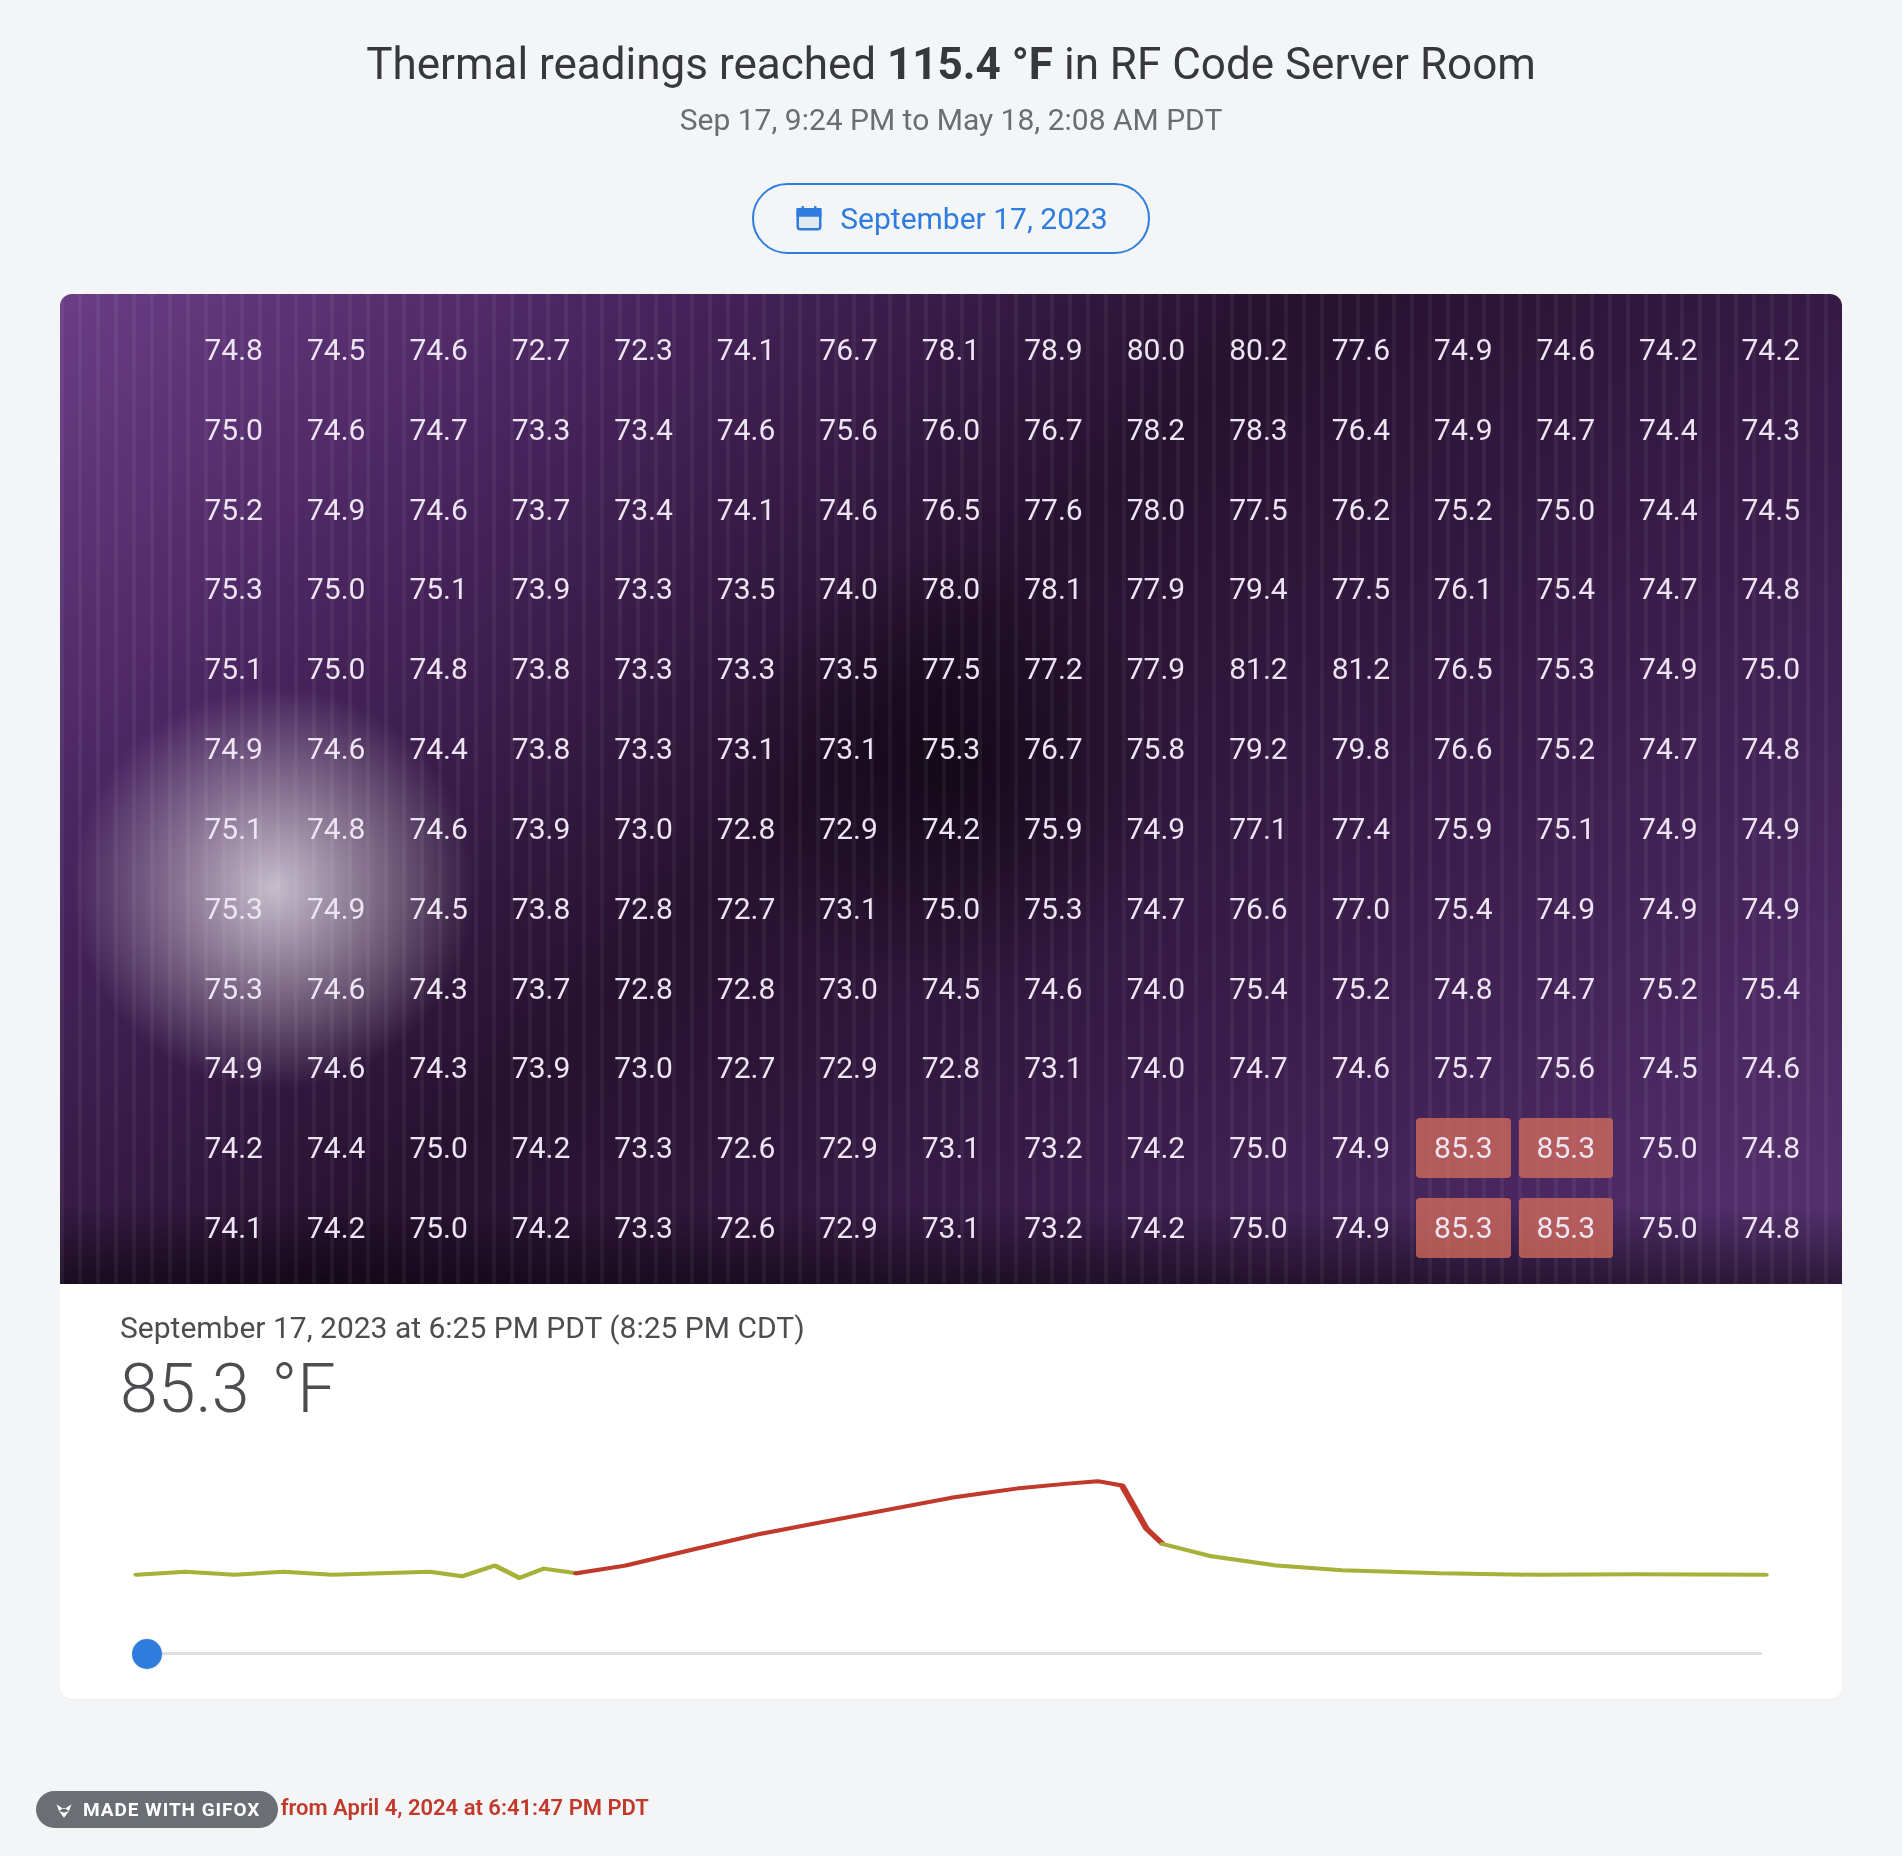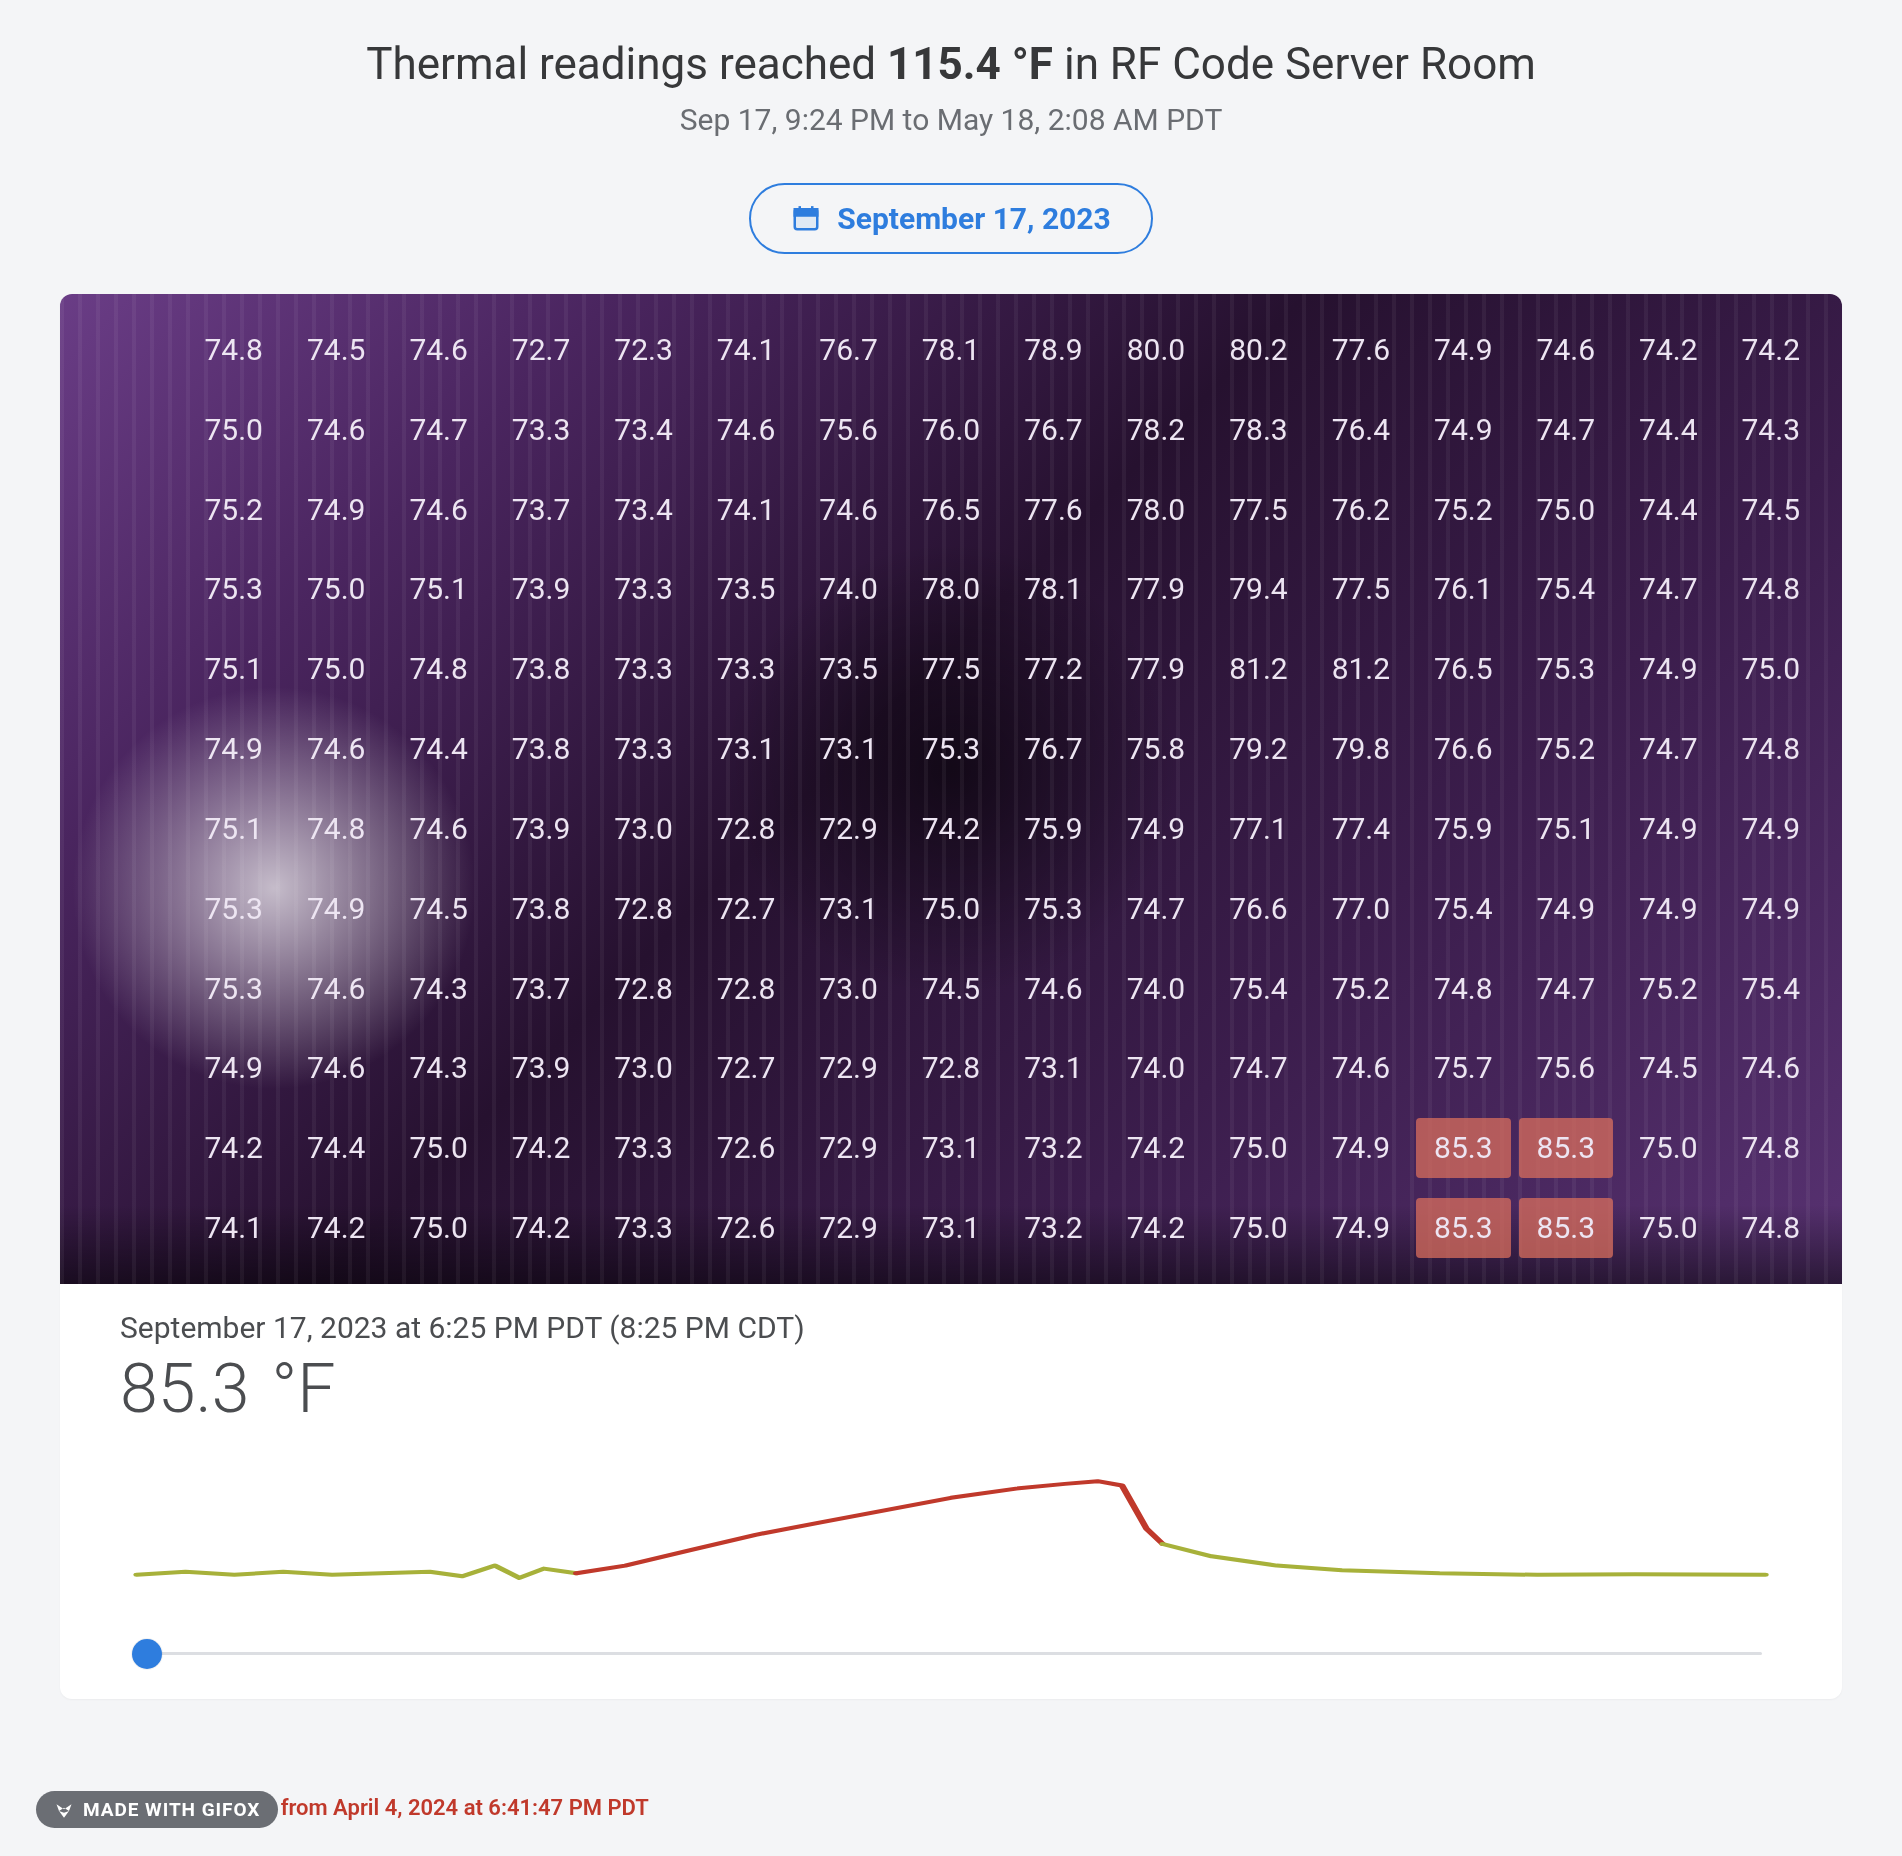--- a/index.html
+++ b/index.html
@@ -47,21 +47,21 @@
   .date-pill {
     display: inline-flex;
     align-items: center;
     gap: 16px;
     border: 2px solid var(--accent-blue);
     border-radius: 999px;
     padding: 16px 40px;
     margin-top: 42px;
     color: var(--accent-blue);
     font-size: 30px;
-    font-weight: 700;
+    font-weight: 400;
     cursor: pointer;
   }
   .cal-icon {
     width: 30px; height: 30px;
     display: inline-block;
   }
   .cal-icon svg { width: 100%; height: 100%; display: block; }
   .stage {
     margin: 40px 60px 0 60px;
     background: var(--card-bg);

